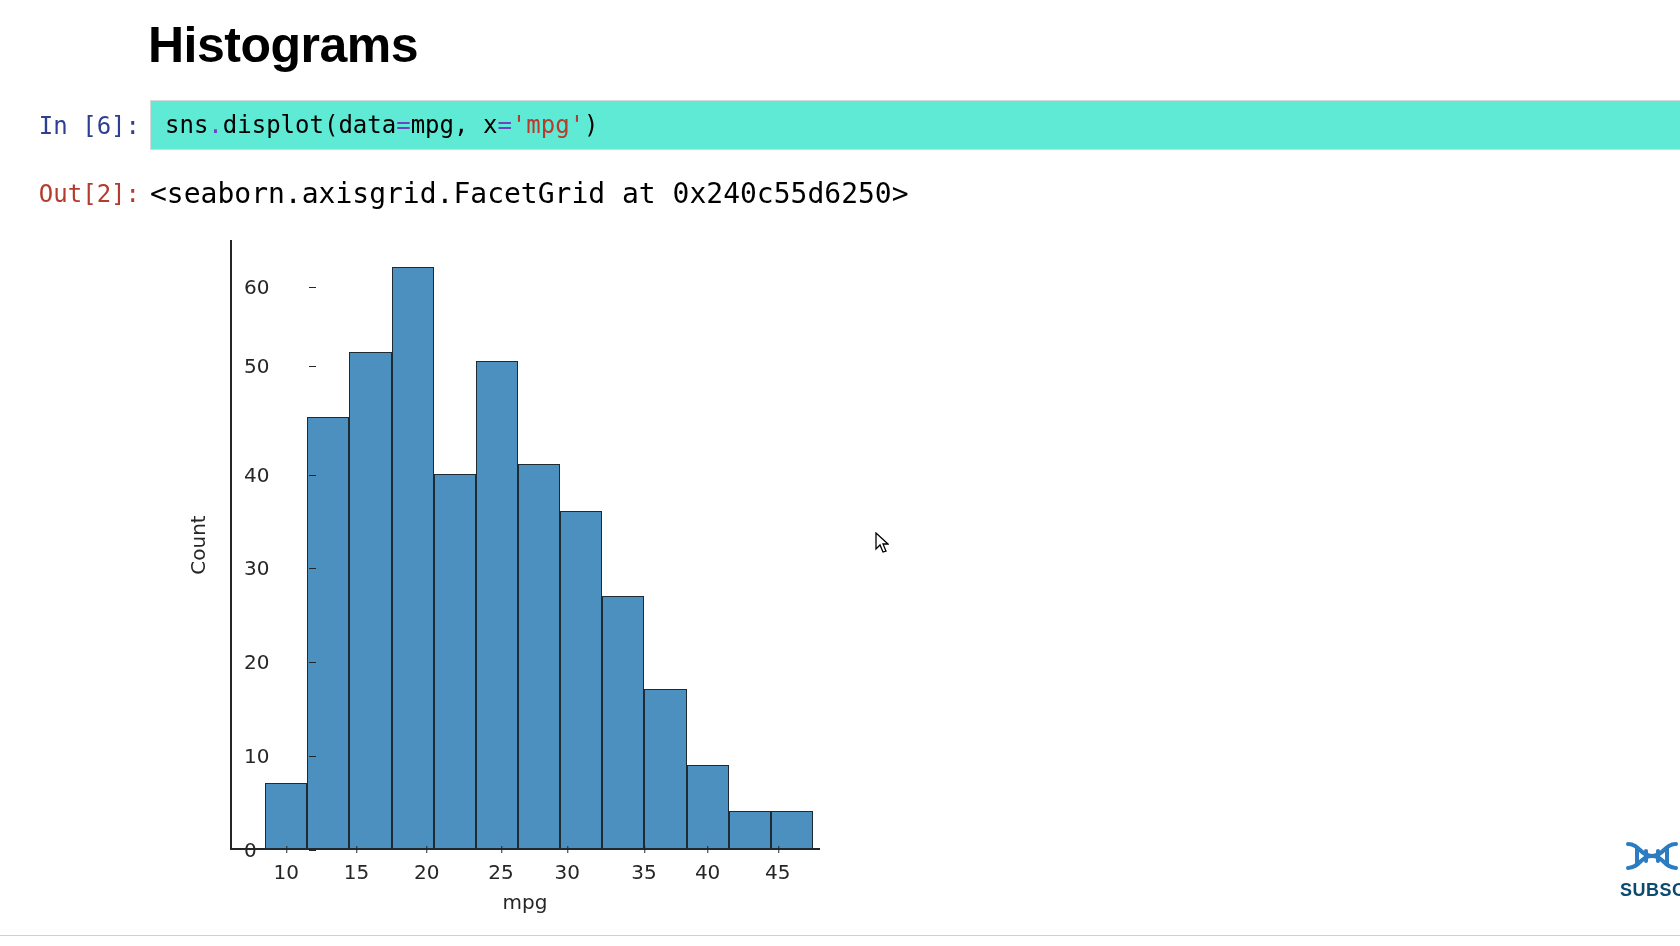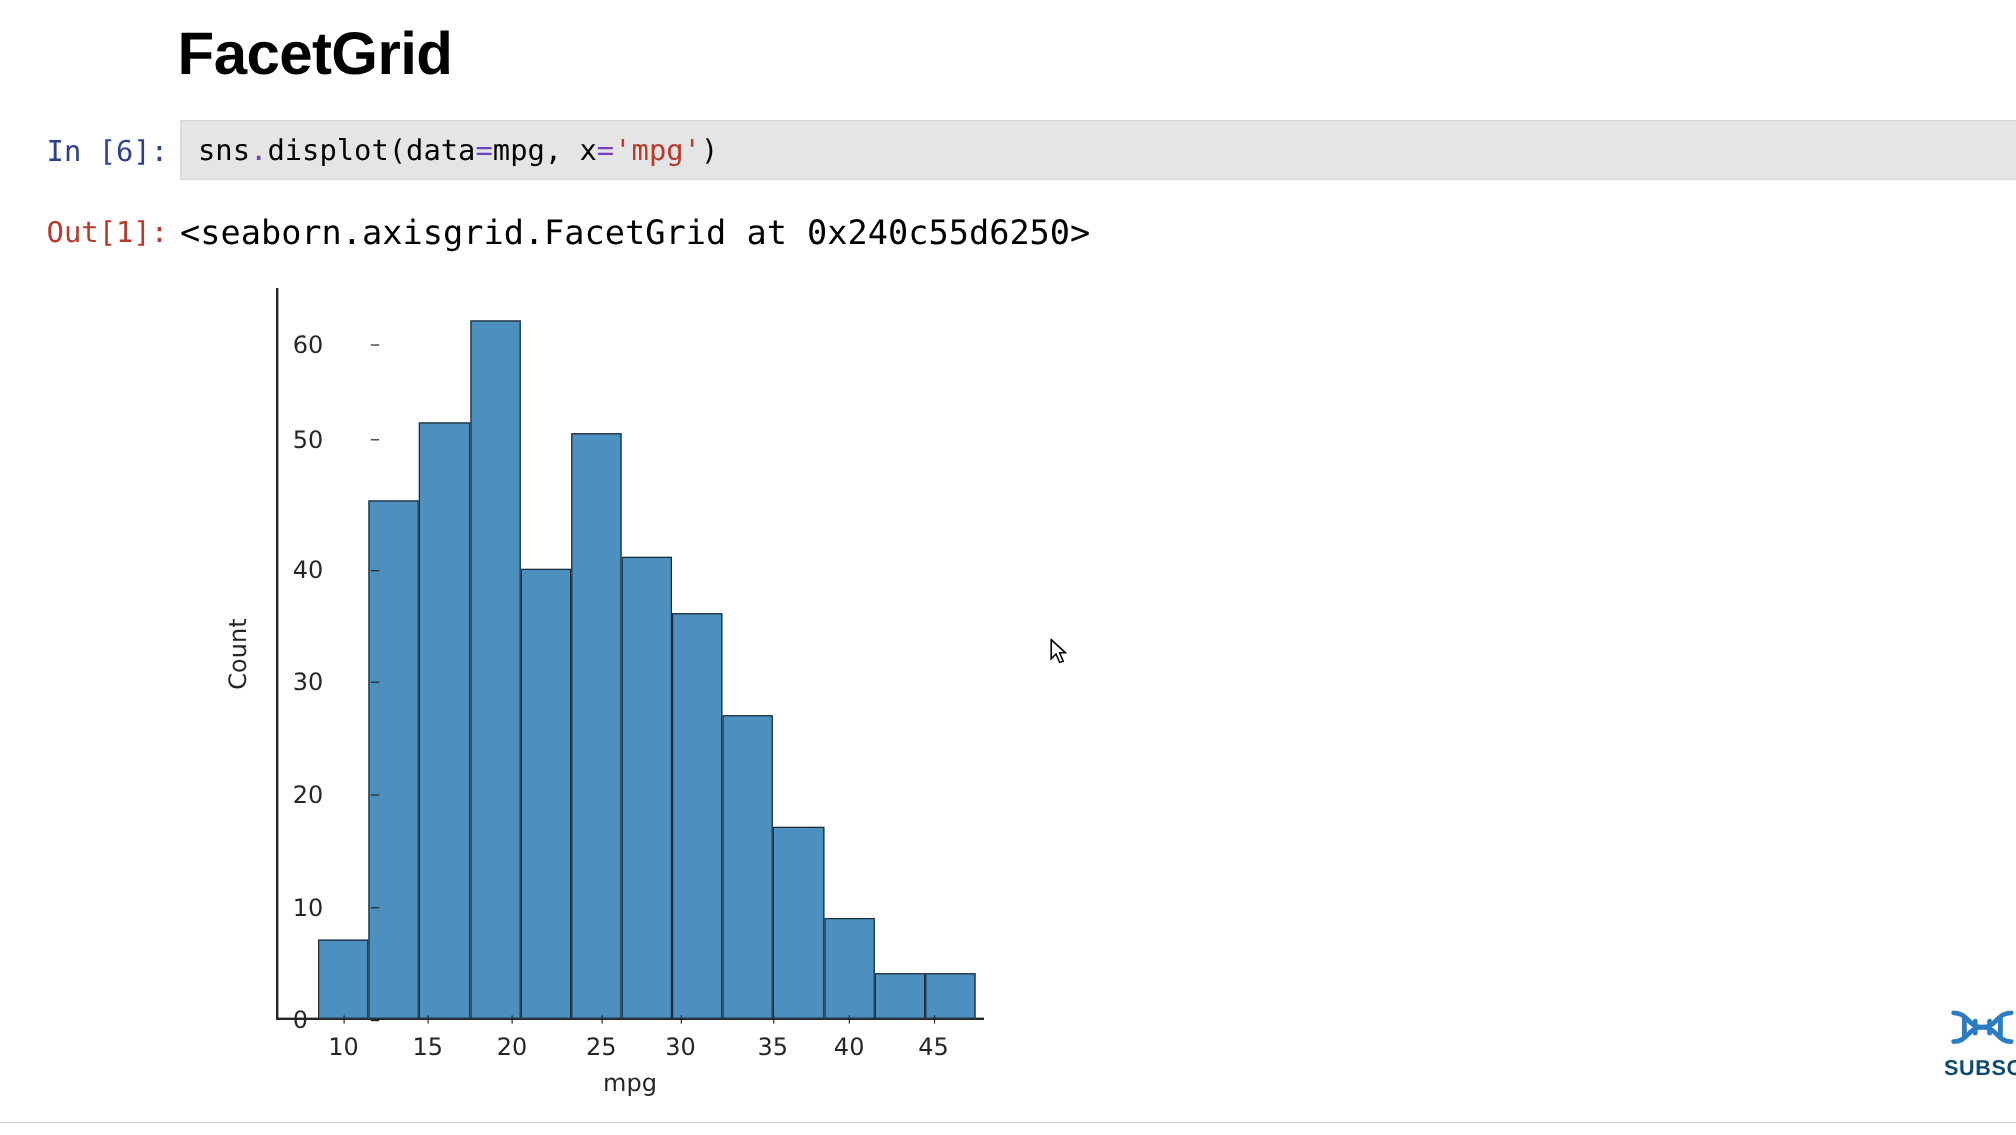--- a/index.html
+++ b/index.html
@@ -41,21 +41,21 @@
     text-align: right;
     padding: 12px 10px 0 0;
     font-family: "Menlo", "Consolas", "DejaVu Sans Mono", monospace;
     font-size: 24px;
     line-height: 28px;
   }
   .prompt.in-prompt { color: #2e3f8f; }
   .prompt.out-prompt { color: #b43b2e; }
   .code-cell {
     flex: 1;
-    background: #e5e5e5;
+    background: #5eead4;
     border: 1px solid #d8d8d8;
     border-right: none;
     padding: 10px 14px;
     font-family: "Menlo", "Consolas", "DejaVu Sans Mono", monospace;
     font-size: 24px;
     line-height: 28px;
     white-space: pre;
     color: #000;
   }
   .tok-str { color: #b93a2b; }
@@ -188,29 +188,29 @@
     bottom: 10px;
     height: 1px;
     background: #d0d0d0;
   }
 </style>
 </head>
 <body>
 
 <div class="page">
 
-  <div class="heading">FacetGrid</div>
+  <div class="heading">Histograms</div>
 
   <div class="cell-row">
     <div class="prompt in-prompt">In [6]:</div>
     <div class="code-cell"><span class="tok-name">sns</span><span class="tok-op">.</span><span class="tok-name">displot</span><span class="tok-name">(</span><span class="tok-name">data</span><span class="tok-op">=</span><span class="tok-name">mpg</span><span class="tok-name">, </span><span class="tok-name">x</span><span class="tok-op">=</span><span class="tok-str">'mpg'</span><span class="tok-name">)</span></div>
   </div>
 
   <div class="out-row">
-    <div class="prompt out-prompt">Out[1]:</div>
+    <div class="prompt out-prompt">Out[2]:</div>
     <div class="output-text">&lt;seaborn.axisgrid.FacetGrid at 0x240c55d6250&gt;</div>
   </div>
 
   <div class="figure">
     <div class="axes">
       <div class="spine-left"></div>
       <div class="spine-bottom"></div>
 
       <div class="plot-area" id="plot-area">
           <div class="bar" style="left: 35.119px; width: 42.1429px; height: 65.6923px;"></div>

